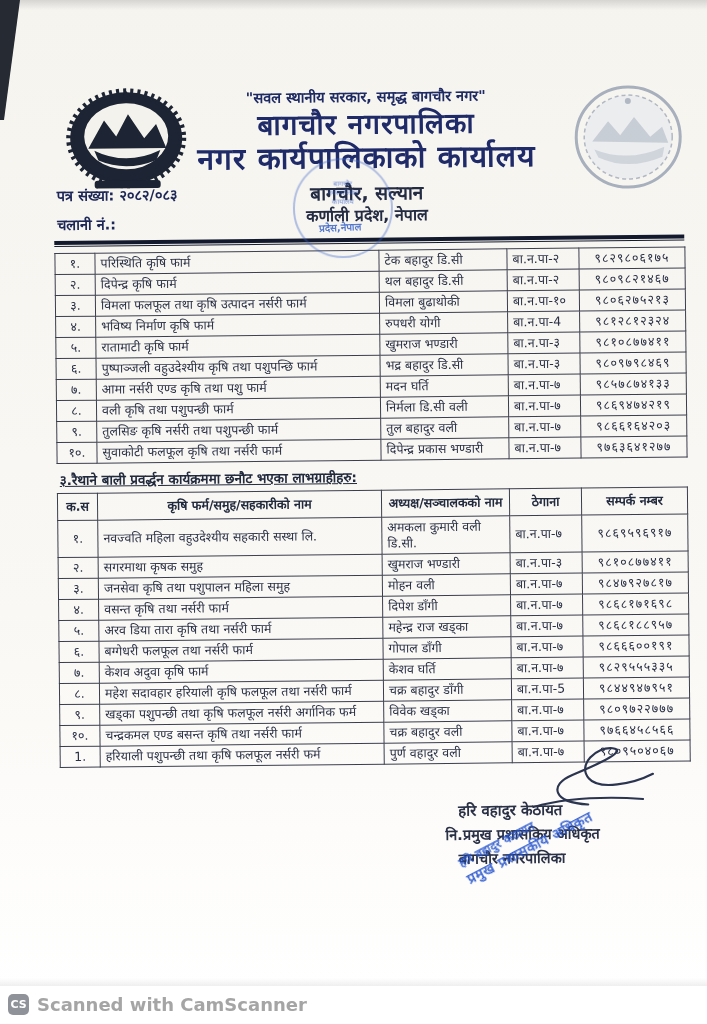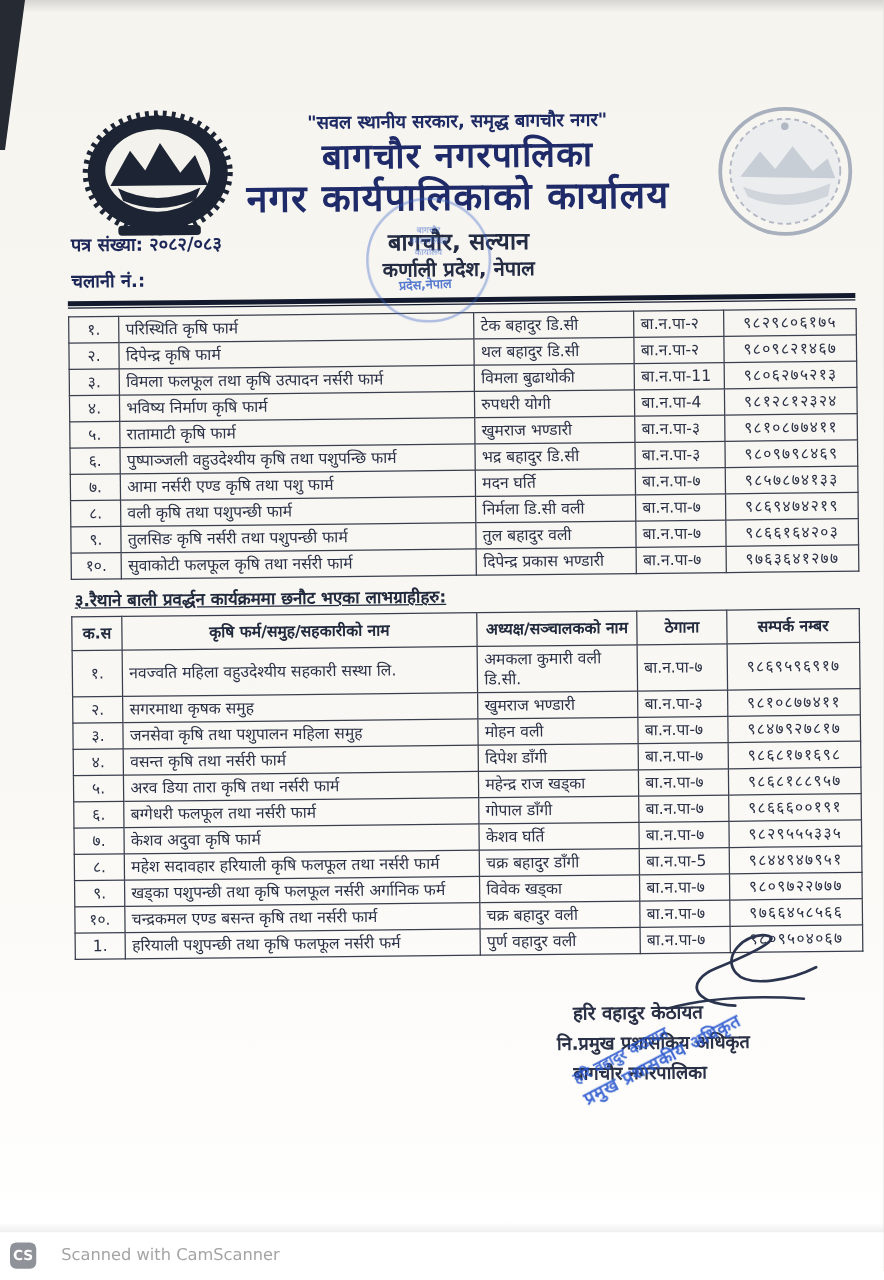--- a/index.html
+++ b/index.html
@@ -72,25 +72,25 @@
   .stamp-diag { position:absolute; left:468px; top:88px; width:240px;
                 transform:rotate(-27deg); transform-origin:left bottom;
                 color:rgba(38,84,205,.88); text-align:left; filter:blur(.2px); }
   .stamp-diag .s1 { font-size:12px; font-weight:bold; }
   .stamp-diag .s2 { font-size:14px; font-weight:bold; letter-spacing:.5px; }
 
   
   .cam-bar { position:absolute; left:0; bottom:0; width:707px; height:38px; background:#ffffff; }
   .cam-shadow { position:absolute; left:0; bottom:38px; width:707px; height:8px;
                 background:linear-gradient(180deg, rgba(0,0,0,0), rgba(120,120,130,.12)); }
-  .cam-inner { display:flex; align-items:center; gap:20px; padding:8px 0 0 8px; }
+  .cam-inner { display:flex; align-items:center; gap:8px; padding:8px 0 0 8px; }
   .cs-badge { width:21px; height:21px; border-radius:5px; background:#8f9399;
               color:#ffffff; font-size:11px; font-weight:bold; display:flex;
               align-items:center; justify-content:center; }
-  .cam-text { color:#a5a5a5; font-size:13px; }
+  .cam-text { color:#a5a5a5; font-size:18px;font-weight:bold; }
 </style>
 </head>
 <body>
 
 <div class="scene">
   <div class="top-shade"></div>
   <div class="corner-dark"></div>
 
   <div class="sheet">
 
@@ -158,21 +158,21 @@
             <td>दिपेन्द्र कृषि फार्म</td>
             <td>थल बहादुर डि.सी</td>
             <td class="addr">बा.न.पा-२</td>
             <td class="phone">९८०९८२१४६७</td>
           </tr>
 
           <tr>
             <td class="sn">३.</td>
             <td>विमला फलफूल तथा कृषि उत्पादन नर्सरी फार्म</td>
             <td>विमला बुढाथोकी</td>
-            <td class="addr">बा.न.पा-11</td>
+            <td class="addr">बा.न.पा-१०</td>
             <td class="phone">९८०६२७५२१३</td>
           </tr>
 
           <tr>
             <td class="sn">४.</td>
             <td>भविष्य निर्माण कृषि फार्म</td>
             <td>रुपधरी योगी</td>
             <td class="addr">बा.न.पा-4</td>
             <td class="phone">९८१२८१२३२४</td>
           </tr>

